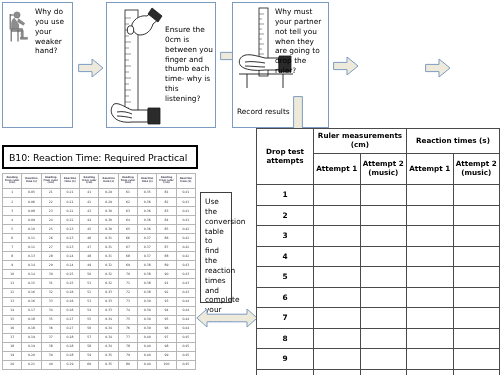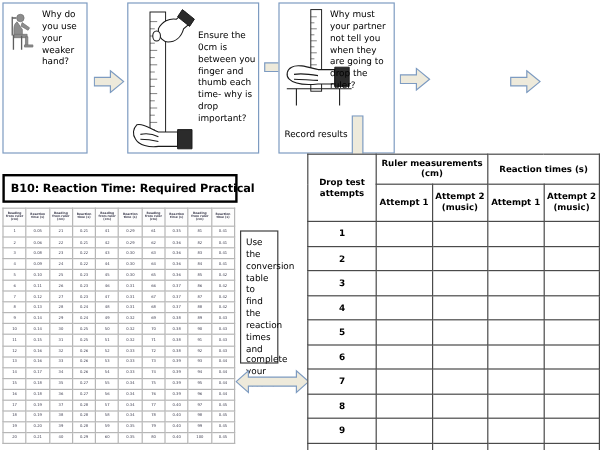--- a/index.html
+++ b/index.html
@@ -62,21 +62,21 @@
     width: 196px; height: 24px;
     box-sizing: border-box;
     border: 2.5px solid #000;
     background: #fff;
     display: flex;
     align-items: center;
     padding-left: 5px;
   }
   #title-bar .ttxt {
     font-size: 9.4px;
-    font-weight: bold;
+    font-weight: normal;
     letter-spacing: -0.1px;
     white-space: nowrap;
   }
 
   
   #conv-wrap {
     position: absolute;
     left: 2px; top: 173px;
     width: 194px;
   }
@@ -215,21 +215,21 @@
       <path d="M44 4 L54 12 L50 18 L40 10 Z" fill="#2b2b2b" stroke="#1a1a1a" stroke-width="0.8"></path>
 
       <g fill="#ffffff" stroke="#1a1a1a" stroke-width="0.9">
         <path d="M6 100 C3 103 2 108 5 112 C8 117 16 119 24 118 L40 118 L40 106 L24 106
                  C18 104 11 98 6 100 Z"></path>
         <path d="M9 108 C14 107 20 108 24 110"></path>
         <path d="M9 112 C14 112 20 113 24 114"></path>
       </g>
       <path d="M40 104 L52 104 L52 120 L40 120 Z" fill="#2b2b2b" stroke="#1a1a1a" stroke-width="0.8"></path>
     </svg>
-    <div class="ptext" style="position:absolute;left:58px;top:22px;width:50px;">Ensure the 0cm is  between you finger and thumb each time- why is drop important?</div>
+    <div class="ptext" style="position:absolute;left:58px;top:22px;width:50px;">Ensure the 0cm is  between you finger and thumb each time- why is this listening?</div>
   </div>
 
   <svg class="arrow-right" style="left:220px; top:46px;" viewBox="0 0 26 20">
     <polygon points="0.6,6.4 14,6.4 14,1 25,10 14,19 14,13.6 0.6,13.6" fill="#eeeadb" stroke="#7d9bc1" stroke-width="1"></polygon>
   </svg>
 
   <div class="panel" style="left:232px; top:2px; width:97px; height:126px;padding-left:44px;">
     <svg style="position:absolute;left:4px;top:3px;" width="58" height="86" viewBox="0 0 58 86">
       <g fill="#ffffff" stroke="#1a1a1a" stroke-width="0.8">
         <rect x="22" y="2" width="9" height="68"></rect>

